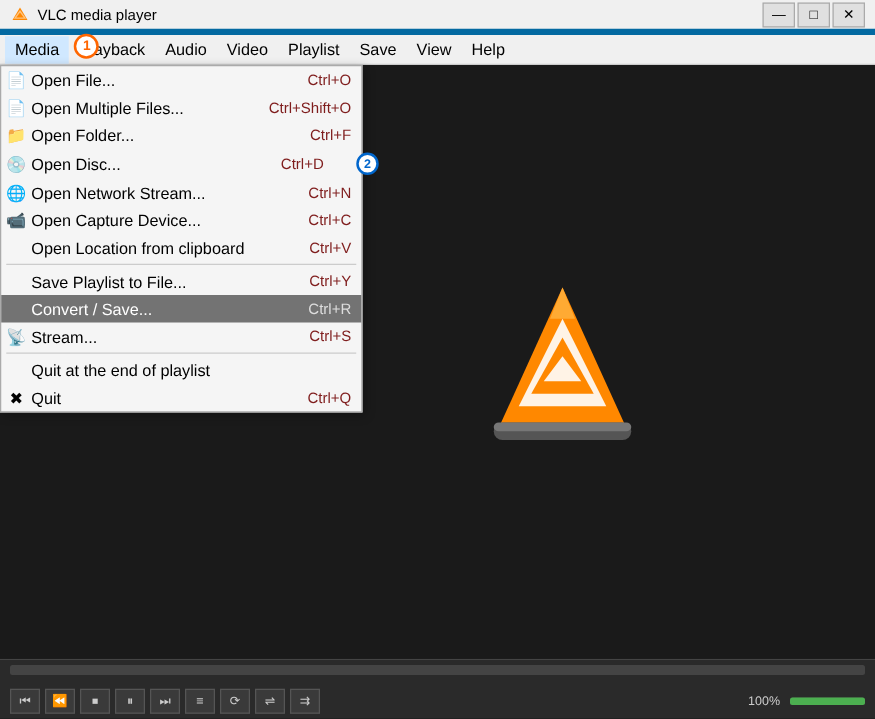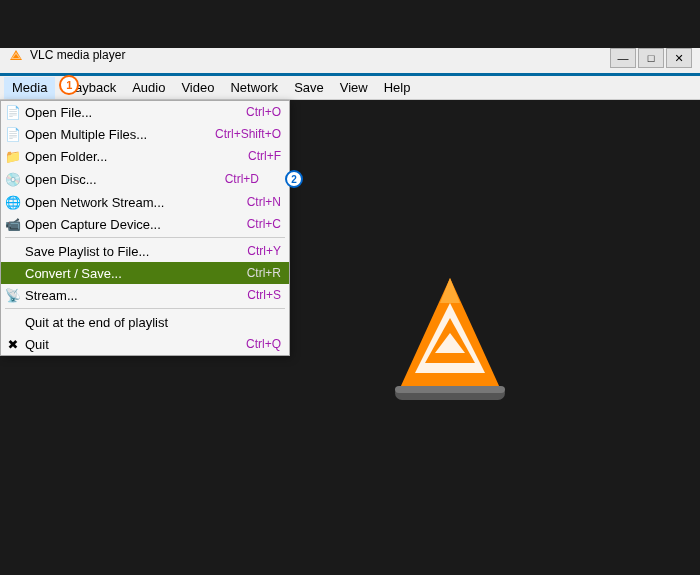--- a/index.html
+++ b/index.html
@@ -3,23 +3,23 @@
   <meta charset="utf-8">
   <style>
     * { margin: 0; padding: 0; box-sizing: border-box; }
     body { width: 700px; height: 575px; background: #1a1a1a; font-family: 'Segoe UI', Tahoma, sans-serif; font-size: 13px; overflow: hidden; }
 
     
     .titlebar {
       background: #f0f0f0;
       height: 28px;
       display: flex;
+      align-items: center;
       padding: 0 8px;
-      border-bottom: 3px solid #0369a1;
-      margin-top: 48px;
+      border-bottom: 5px solid #0369a1;
     }
     .titlebar-icon {
       width: 16px; height: 16px; margin-right: 6px;
     }
     .titlebar-title {
       font-size: 12px;
       flex: 1;
     }
     .titlebar-buttons {
       display: flex; gap: 2px;
@@ -75,32 +75,32 @@
     }
     .menu-item {
       display: flex;
       align-items: center;
       padding: 3px 8px 3px 24px;
       cursor: pointer;
       position: relative;
       min-height: 22px;
     }
     .menu-item.highlighted {
-      background: #4d7c0f;
+      background: #737373;
       color: white;
     }
     .menu-item-icon {
       width: 16px; height: 16px; position: absolute; left: 4px;
       display: flex; align-items: center; justify-content: center;
     }
     .menu-item-label {
       flex: 1;
     }
     .menu-item-shortcut {
-      color: #a21caf;
+      color: #7f1d1d;
       font-size: 12px;
       margin-left: 20px;
     }
     .menu-item.highlighted .menu-item-shortcut {
       color: #ddd;
     }
     .menu-separator {
       height: 1px;
       background: #ccc;
       margin: 2px 4px;
@@ -206,21 +206,21 @@
   <div class="menubar-item">
       <span>Playback</span>
     </div>
   <div class="menubar-item">
       <span>Audio</span>
     </div>
   <div class="menubar-item">
       <span>Video</span>
     </div>
   <div class="menubar-item">
-      <span>Network</span>
+      <span>Playlist</span>
     </div>
   <div class="menubar-item">
       <span>Save</span>
     </div>
   <div class="menubar-item">
       <span>View</span>
     </div>
   <div class="menubar-item">
       <span>Help</span>
     </div>
@@ -260,20 +260,24 @@
       <span class="menu-item-label">Open Network Stream...</span>
       <span class="menu-item-shortcut">Ctrl+N</span>
     </div>
 
     <div class="menu-item">
       <span class="menu-item-icon">📹</span>
       <span class="menu-item-label">Open Capture Device...</span>
       <span class="menu-item-shortcut">Ctrl+C</span>
     </div>
 
+    <div class="menu-item">
+      <span class="menu-item-label">Open Location from clipboard</span>
+      <span class="menu-item-shortcut">Ctrl+V</span>
+    </div>
 
     <div class="menu-separator"></div>
 
     <div class="menu-item">
       <span class="menu-item-label">Save Playlist to File...</span>
       <span class="menu-item-shortcut">Ctrl+Y</span>
     </div>
 
     <div class="menu-item highlighted">
       <span class="menu-item-label">Convert / Save...</span>

